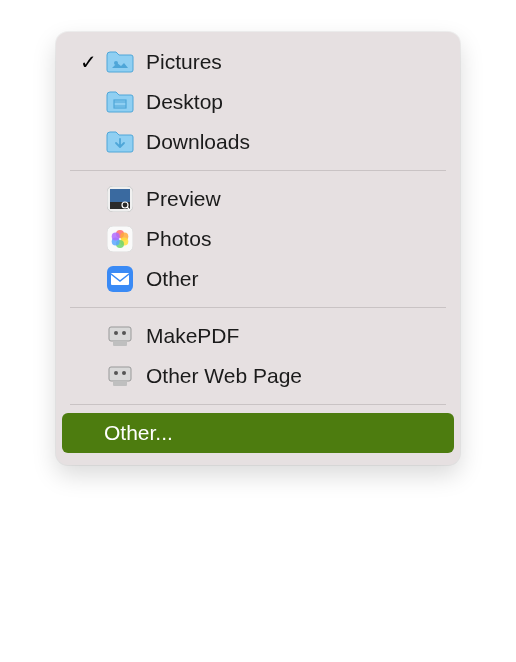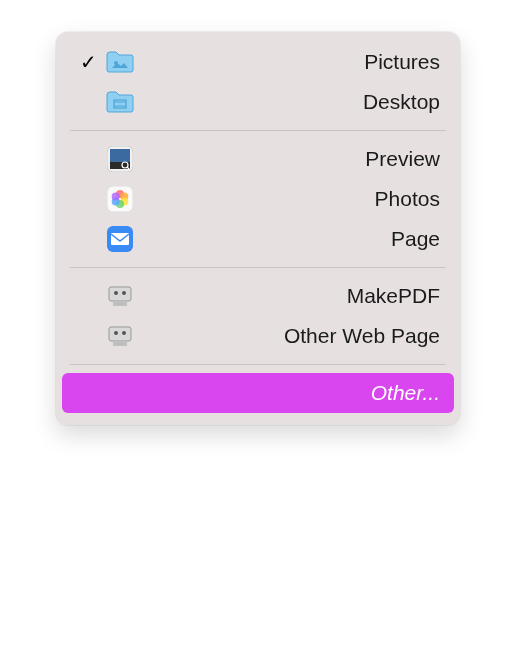--- a/index.html
+++ b/index.html
@@ -40,31 +40,29 @@
   .icon-col {
     width: 32px;
     height: 28px;
     display: flex;
     align-items: center;
     justify-content: center;
     margin-right: 10px;
   }
   .label {
     flex: 1;
-    text-align: right;
   }
   .sep {
     height: 1px;
     background: #c9c3c4;
     margin: 8px 14px;
   }
   .item.highlight {
-    background: #d946ef;
+    background: #4d7c0f;
     color: #fff;
-    font-style: italic;
   }
   .item.highlight .label { color: #fff; }
 </style>
 </head>
 <body>
 
 <div class="menu">
 
   <div class="item">
     <span class="check-col">✓</span>
@@ -86,20 +84,30 @@
       <svg width="28" height="22" viewBox="0 0 28 22">
           <path d="M1 4 Q1 1 4 1 L10 1 L13 4 L25 4 Q27 4 27 6 L27 19 Q27 21 25 21 L3 21 Q1 21 1 19 Z" fill="#8fcff2" stroke="#4ea6d8" stroke-width="1"></path>
           <rect x="8" y="9" width="12" height="8" fill="none" stroke="#4ea6d8" stroke-width="1.2"></rect>
           <line x1="8" y1="11" x2="20" y2="11" stroke="#4ea6d8"></line>
           <line x1="8" y1="15" x2="20" y2="15" stroke="#4ea6d8"></line>
         </svg>
     </span>
     <span class="label">Desktop</span>
   </div>
 
+  <div class="item">
+    <span class="check-col"></span>
+    <span class="icon-col">
+      <svg width="28" height="22" viewBox="0 0 28 22">
+          <path d="M1 4 Q1 1 4 1 L10 1 L13 4 L25 4 Q27 4 27 6 L27 19 Q27 21 25 21 L3 21 Q1 21 1 19 Z" fill="#8fcff2" stroke="#4ea6d8" stroke-width="1"></path>
+          <path d="M14 8 L14 15 M10 12 L14 16 L18 12" stroke="#4ea6d8" stroke-width="1.8" fill="none" stroke-linecap="round" stroke-linejoin="round"></path>
+        </svg>
+    </span>
+    <span class="label">Downloads</span>
+  </div>
 
   <div class="sep"></div>
 
   <div class="item">
     <span class="check-col"></span>
     <span class="icon-col">
       <svg width="26" height="26" viewBox="0 0 26 26">
           <rect x="0" y="0" width="26" height="26" rx="6" fill="#f0f0f0" stroke="#ccc"></rect>
           <rect x="3" y="3" width="20" height="13" fill="#3a6aa0"></rect>
           <rect x="3" y="16" width="20" height="7" fill="#2b2b2b"></rect>
@@ -130,21 +138,21 @@
 
   <div class="item">
     <span class="check-col"></span>
     <span class="icon-col">
       <svg width="26" height="26" viewBox="0 0 26 26">
           <rect x="0" y="0" width="26" height="26" rx="6" fill="#3a8af5"></rect>
           <rect x="4" y="7" width="18" height="12" rx="1" fill="#fff"></rect>
           <path d="M4 8 L13 15 L22 8" fill="none" stroke="#3a8af5" stroke-width="1.5"></path>
         </svg>
     </span>
-    <span class="label">Page</span>
+    <span class="label">Other</span>
   </div>
 
   <div class="sep"></div>
 
   <div class="item">
     <span class="check-col"></span>
     <span class="icon-col">
       <svg width="26" height="26" viewBox="0 0 26 26">
           <rect x="2" y="4" width="22" height="14" rx="2" fill="#d9d9d9" stroke="#999"></rect>
           <circle cx="9" cy="10" r="2" fill="#555"></circle>

